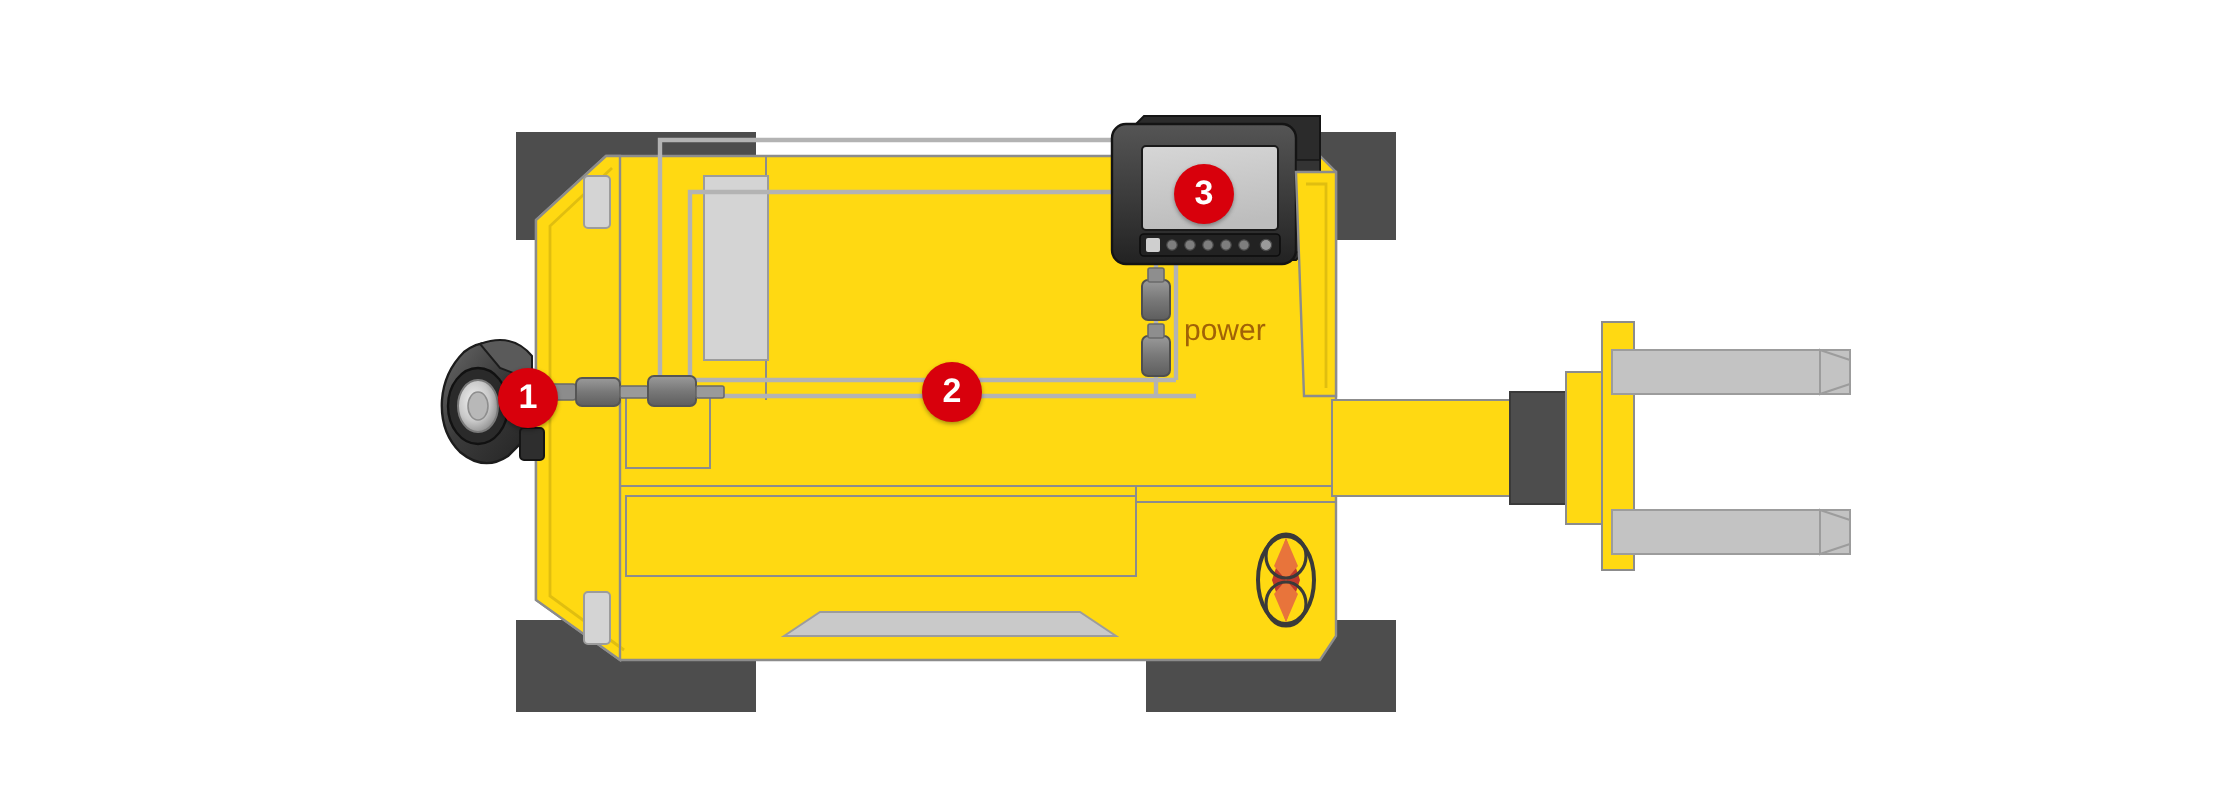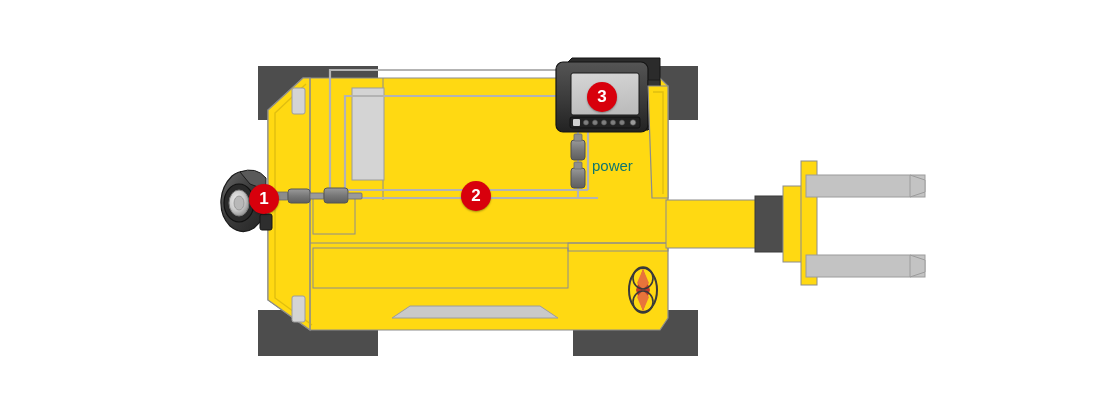--- a/index.html
+++ b/index.html
@@ -41,21 +41,21 @@
     box-shadow: 0 1px 2px rgba(0,0,0,0.35);
     user-select: none;
   }
   #callout-1 { left: 249px; top: 184px; }
   #callout-2 { left: 461px; top: 181px; }
   #callout-3 { left: 587px; top: 82px; }
   .cable-label {
     position: absolute;
     font-family: "Liberation Sans", sans-serif;
     font-size: 15px;
-    color: #0f766e;
+    color: #a16207;
     white-space: nowrap;
     user-select: none;
   }
   #label-power { left: 592px; top: 157px; }
 </style>
 </head>
 <body>
 
 <div id="diagram-root">
 

